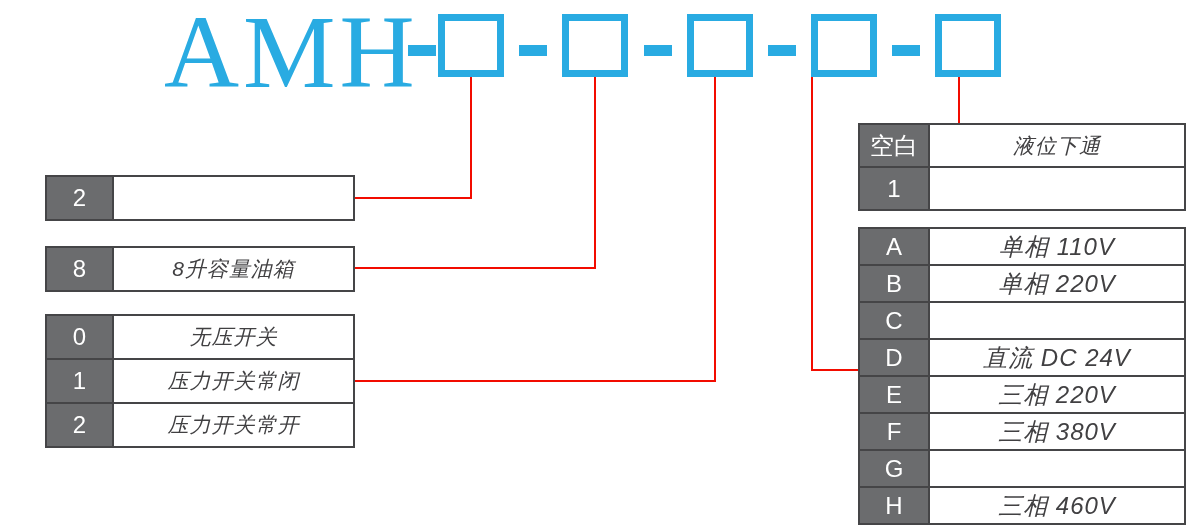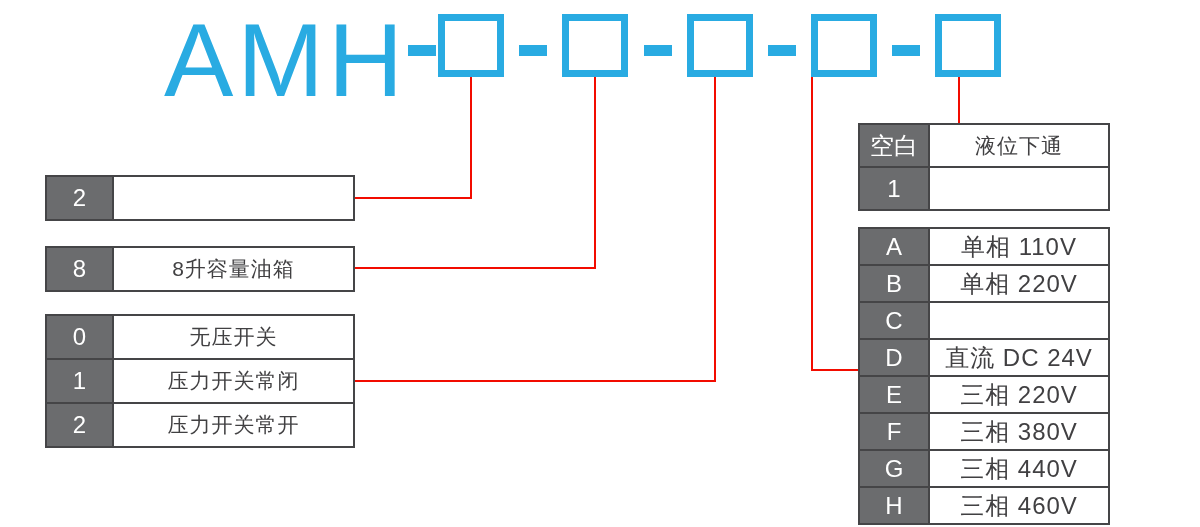--- a/index.html
+++ b/index.html
@@ -6,24 +6,24 @@
   .canvas{
     position:relative;
     width:1200px;height:527px;
     background:#ffffff;
     overflow:hidden;
     font-family:"Liberation Sans","DejaVu Sans",sans-serif;
   }
 
   
   .amh{
-    position:absolute;left:164px;top:8px;
+    position:absolute;left:164px;top:0;
     font-size:104px;line-height:1;font-weight:100;
     letter-spacing:4px;color:#29ABE2;
-    user-select:none;white-space:nowrap;
+    user-select:none;white-space:nowrap;font-family:Liberation Serif, serif;
   }
   .code-box{
     position:absolute;top:14px;width:66px;height:63px;
     border:7px solid #29ABE2;background:#ffffff;box-sizing:border-box;
   }
   .b1{left:438px}.b2{left:562px}.b3{left:687px}.b4{left:811px}.b5{left:935px}
   .dash{
     position:absolute;top:45px;width:28px;height:11px;background:#29ABE2;
   }
   .d0{left:408px}.d1{left:519px}.d2{left:644px}.d3{left:768px}.d4{left:892px}
@@ -48,31 +48,31 @@
   .tbl .row{display:flex;align-items:stretch;}
   .tbl .row + .row{border-top:2px solid #454547;}
   .tbl .code{
     background:#6b6c6e;color:#ffffff;
     display:flex;align-items:center;justify-content:center;
     font-size:24px;border-right:2px solid #454547;box-sizing:content-box;
     flex:0 0 auto;
   }
   .tbl .label{
     flex:1;display:flex;align-items:center;justify-content:center;
-    font-size:21px;color:#414042;letter-spacing:1px;white-space:nowrap;
+    font-size:21px;color:#414042;letter-spacing:1px;white-space:nowrap;font-style:italic;
   }
   
   .lt{left:45px;width:310px;}
   .lt .row{height:42px;}
   .lt .code{width:65px;}
   .t-plc{top:175px}
   .t-tank{top:246px}
   .t-press{top:314px}
   
-  .rt{left:858px;width:252px;}
+  .rt{left:858px;width:328px;}
   .rt .code{width:68px;}
   .t-level{top:123px}
   .t-level .row{height:41px;}
   .t-volt{top:227px}
   .t-volt .row{height:35px;}
   .t-volt .label{font-size:24px;}
 </style>
 </head>
 <body>
 
@@ -155,21 +155,20 @@
       <div class="row">
         <div class="code">E</div>
         <div class="label">三相 220V</div>
       </div>
       <div class="row">
         <div class="code">F</div>
         <div class="label">三相 380V</div>
       </div>
       <div class="row">
         <div class="code">G</div>
-        <div class="label">三相 440V</div>
       </div>
       <div class="row">
         <div class="code">H</div>
         <div class="label">三相 460V</div>
       </div>
     </div>
 
 </div>
 
 </body></html>

